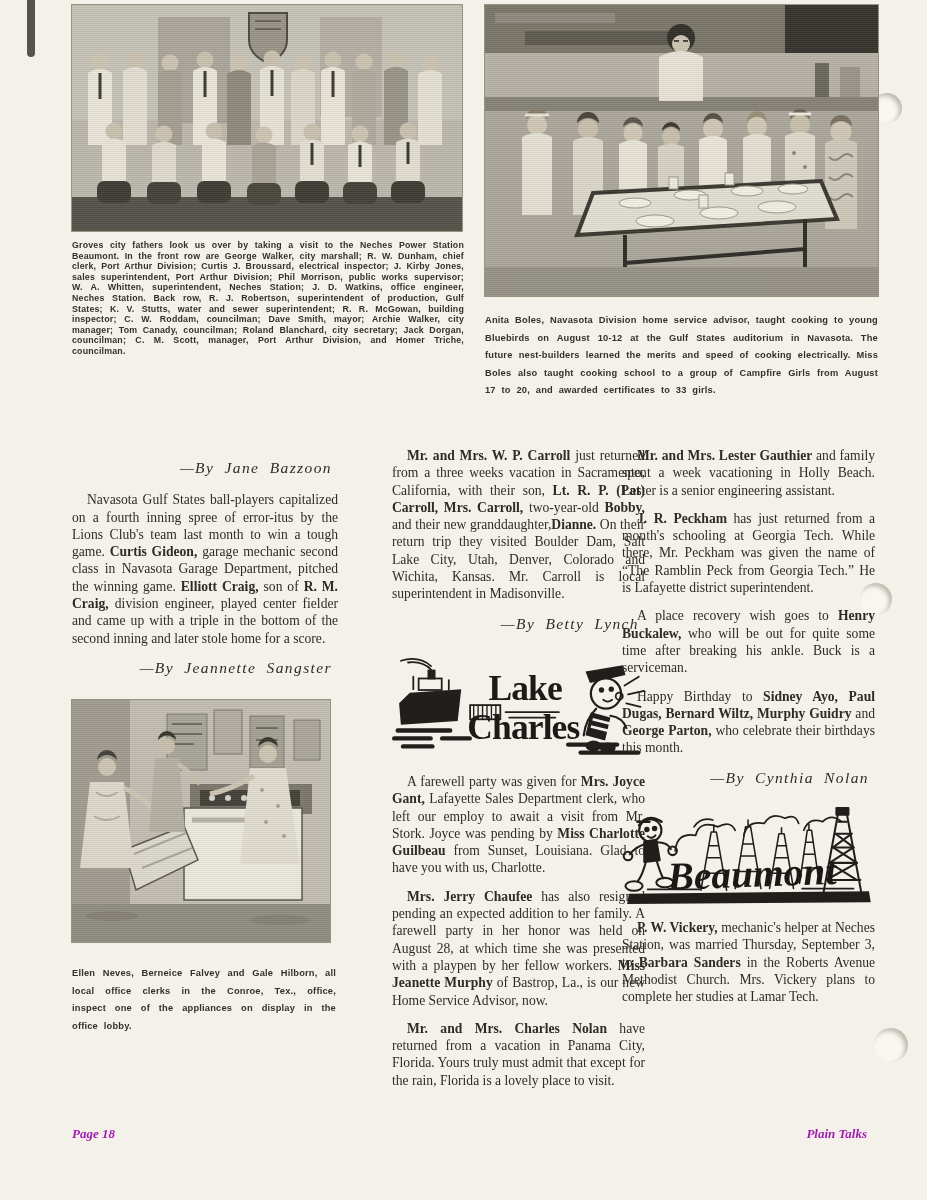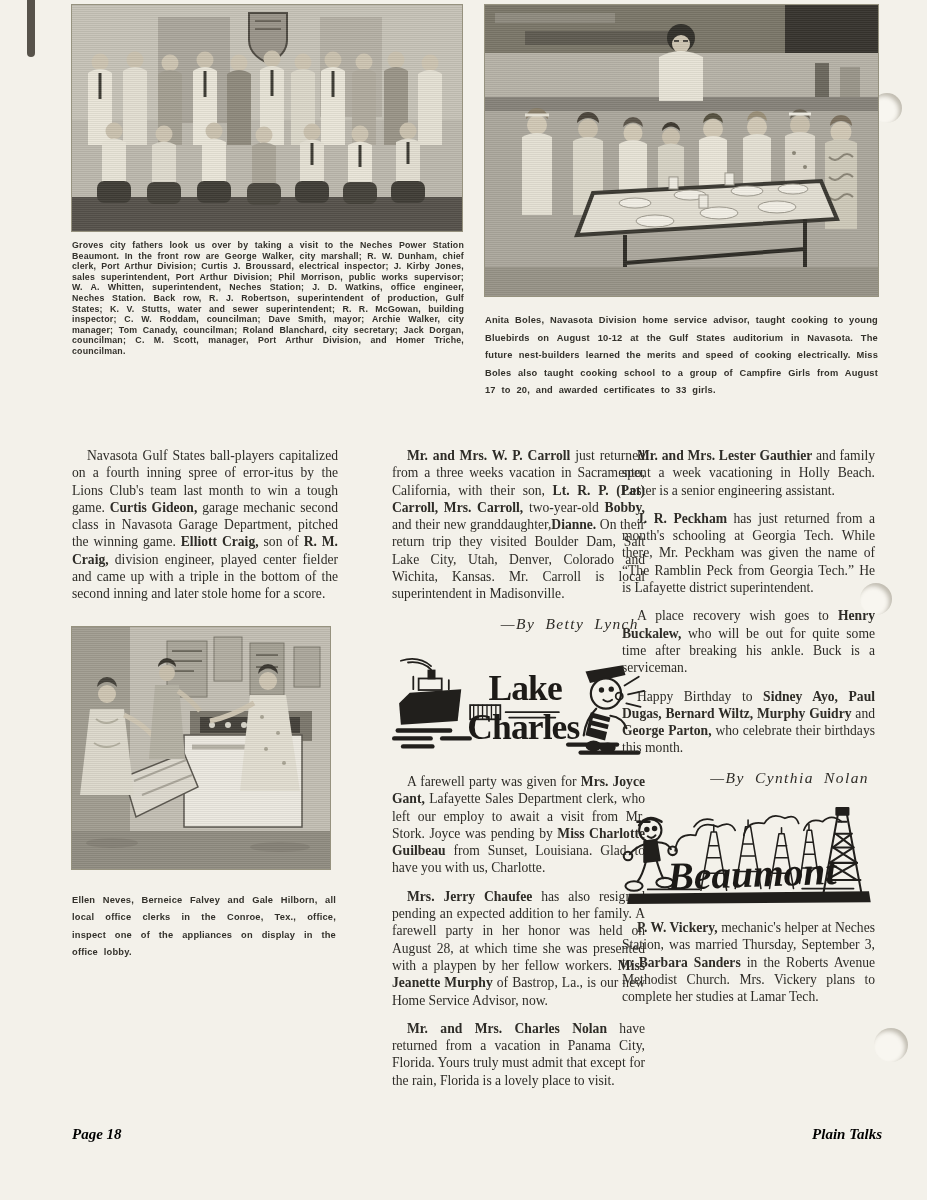--- a/index.html
+++ b/index.html
@@ -26,23 +26,23 @@
   .b{font-weight:bold;}
   .byline{font-style:italic;font-size:15.5px;text-align:right;letter-spacing:1.4px;
     word-spacing:5px;margin:12px 6px 15px 0;}
   .illo{margin:4px 0 8px 0;}
   .illo svg{display:block;}
   .inline-photo{position:relative;width:258px;height:242px;margin:24px 0 0 0;
     background:#b8b4a9;outline:1px solid #96927f;}
   .inline-photo::after{content:"";position:absolute;inset:0;pointer-events:none;
     background:repeating-linear-gradient(0deg,rgba(255,255,255,.05) 0 1px,rgba(0,0,0,.06) 1px 2px);}
   
-  .footer-item{position:absolute;top:1126px;font-style:italic;font-weight:bold;font-size:15px;color:#000000;}
+  .footer-item{position:absolute;top:1126px;font-style:italic;font-weight:bold;font-size:13px;color:#a21caf;}
   .footer-left{left:72px;}
-  .footer-right{right:45px;}
+  .footer-right{right:60px;}
   
   .edge-mark{position:absolute;left:27px;top:0;width:8px;height:57px;background:#57534b;border-radius:0 0 4px 4px;}
   .punch{position:absolute;border-radius:50%;background:#f8f6f0;}
   .punch::after{content:"";position:absolute;inset:0;border-radius:50%;
     box-shadow:inset -3px 3px 4px rgba(125,118,100,.45);}
   .ink{stroke:#211f1c;fill:none;stroke-linecap:round;stroke-linejoin:round;}
   .lc-title{font-family:"Liberation Serif",serif;font-weight:bold;fill:#1d1b18;}
 </style>
 </head>
 <body>
@@ -235,21 +235,23 @@
         <rect x="184" y="172" width="9" height="12" fill="#eeebe1" stroke="#9d998d"></rect>
         <rect x="240" y="168" width="9" height="12" fill="#eeebe1" stroke="#9d998d"></rect>
         <rect x="214" y="190" width="9" height="13" fill="#eeebe1" stroke="#9d998d"></rect>
       </g>
       <rect y="262" width="393" height="29" fill="#989488"></rect>
     </svg>
   </div>
   <div class="caption cap-loose" style="left:485px;top:312px;width:393px;">Anita Boles, Navasota Division home service advisor, taught cooking to young Bluebirds on August 10-12 at the Gulf States auditorium in Navasota.  The future nest-builders learned the merits and speed of cooking electrically.  Miss Boles also taught cooking school to a group of Campfire Girls from August 17 to 20, and awarded certificates to 33 girls.</div>
 
   <div class="col col-left">
+    <div class="byline">—By Jane Bazzoon</div>
     <p class="para indent"><span>Navasota Gulf States ball-players capitalized on a fourth inning spree of error-itus by the Lions Club's team last month to win a tough game. </span><span class="b">Curtis Gideon,</span><span> garage mechanic second class in Navasota Garage Department, pitched the winning game. </span><span class="b">Elliott Craig,</span><span> son of </span><span class="b">R. M. Craig,</span><span> division engineer, played center fielder and came up with a triple in the bottom of the second inning and later stole home for a score.</span></p>
+    <div class="byline">—By Jeannette Sangster</div>
 
     <div class="inline-photo">
       <svg width="258" height="242" viewBox="0 0 258 242">
         <rect width="258" height="242" fill="#c3bfb4"></rect>
         <rect width="58" height="242" fill="#a19d91"></rect>
         <rect x="95" y="14" width="40" height="56" fill="#aaa69a" stroke="#7e7a6e"></rect>
         <path d="M100 24 h30 M100 34 h30 M100 44 h22" stroke="#6f6b60" stroke-width="2"></path>
         <rect x="142" y="10" width="28" height="44" fill="#b2aea2" stroke="#7e7a6e"></rect>
         <rect x="178" y="16" width="34" height="52" fill="#a5a195" stroke="#7e7a6e"></rect>
         <path d="M184 28 h22 M184 40 h22" stroke="#6f6b60" stroke-width="2"></path>

